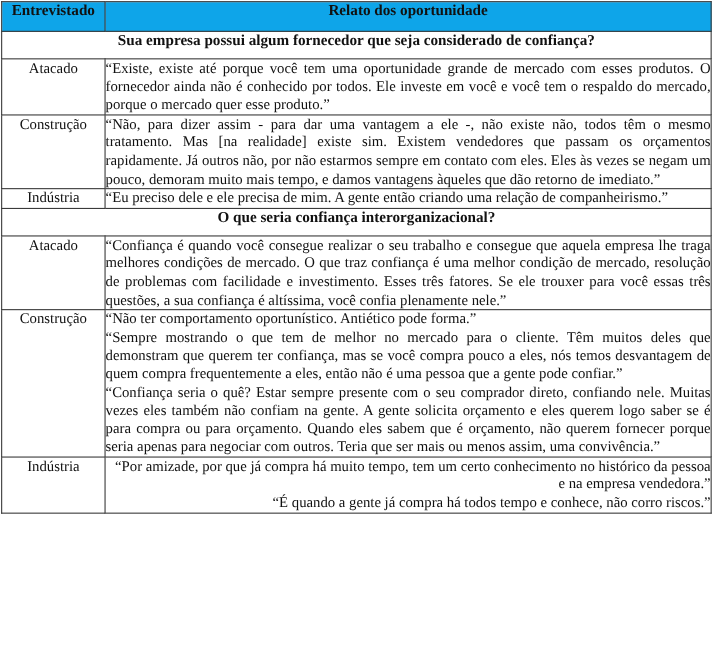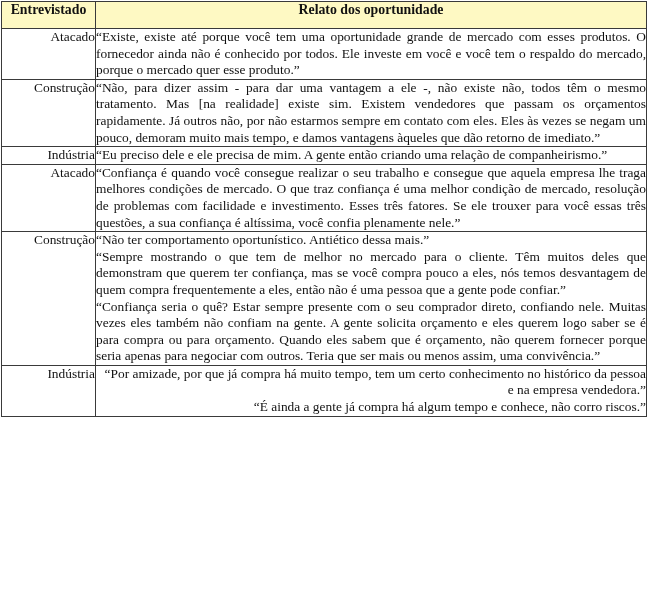--- a/index.html
+++ b/index.html
@@ -22,37 +22,37 @@
       border-collapse: collapse;
       font-size: 13.4px;
       line-height: 16.6px;
     }
     table.interview td, table.interview th {
       border: 1px solid #3a3a3a;
       padding: 0;
       vertical-align: top;
     }
     .hdr th {
-      background: #fef9c3;
+      background: #0ea5e9;
       font-weight: bold;
       text-align: center;
       height: 26px;
       vertical-align: middle;
       font-size: 13.8px;
     }
     .hdr th.col-a { width: 93px; }
     .question td {
       text-align: center;
       font-weight: bold;
       height: 24px;
       vertical-align: middle;
       font-size: 13.8px;
     }
     td.who {
-      text-align: right;
+      text-align: center;
       width: 93px;
       padding-top: 6px;
     }
     td.quote {
       text-align: justify;
       padding: 6px 5px 6px 6px;
     }
     td.quote p {
       margin: 0;
     }
@@ -62,54 +62,60 @@
 
 <table class="interview">
   <thead>
     <tr class="hdr">
       <th class="col-a">Entrevistado</th>
       <th>Relato dos oportunidade</th>
     </tr>
   </thead>
   <tbody>
 
+    <tr class="question">
+      <td colspan="2">Sua empresa possui algum fornecedor que seja considerado de confiança?</td>
+    </tr>
     <tr>
       <td class="who">Atacado</td>
       <td class="quote">
         <p>“Existe, existe até porque você tem uma oportunidade grande de mercado com esses produtos. O fornecedor ainda não é conhecido por todos. Ele investe em você e você tem o respaldo do mercado, porque o mercado quer esse produto.”</p>
       </td>
     </tr>
     <tr>
       <td class="who">Construção</td>
       <td class="quote">
         <p>“Não, para dizer assim - para dar uma vantagem a ele -, não existe não, todos têm o mesmo tratamento. Mas [na realidade] existe sim. Existem vendedores que passam os orçamentos rapidamente. Já outros não, por não estarmos sempre em contato com eles. Eles às vezes se negam um pouco, demoram muito mais tempo, e damos vantagens àqueles que dão retorno de imediato.”</p>
       </td>
     </tr>
     <tr>
       <td class="who">Indústria</td>
       <td class="quote">
         <p>“Eu preciso dele e ele precisa de mim. A gente então criando uma relação de companheirismo.”</p>
       </td>
     </tr>
 
+    <tr class="question">
+      <td colspan="2">O que seria confiança interorganizacional?</td>
+    </tr>
     <tr>
       <td class="who">Atacado</td>
       <td class="quote">
         <p>“Confiança é quando você consegue realizar o seu trabalho e consegue que aquela empresa lhe traga melhores condições de mercado. O que traz confiança é uma melhor condição de mercado, resolução de problemas com facilidade e investimento. Esses três fatores. Se ele trouxer para você essas três questões, a sua confiança é altíssima, você confia plenamente nele.”</p>
       </td>
     </tr>
     <tr>
       <td class="who">Construção</td>
       <td class="quote">
-        <p>“Não ter comportamento oportunístico. Antiético dessa mais.”</p>
+        <p>“Não ter comportamento oportunístico. Antiético pode forma.”</p>
         <p>“Sempre mostrando o que tem de melhor no mercado para o cliente. Têm muitos deles que demonstram que querem ter confiança, mas se você compra pouco a eles, nós temos desvantagem de quem compra frequentemente a eles, então não é uma pessoa que a gente pode confiar.”</p>
         <p>“Confiança seria o quê? Estar sempre presente com o seu comprador direto, confiando nele. Muitas vezes eles também não confiam na gente. A gente solicita orçamento e eles querem logo saber se é para compra ou para orçamento. Quando eles sabem que é orçamento, não querem fornecer porque seria apenas para negociar com outros. Teria que ser mais ou menos assim, uma convivência.”</p>
       </td>
     </tr>
     <tr>
       <td class="who">Indústria</td>
       <td class="quote" style="text-align:right">
         <p>“Por amizade, por que já compra há muito tempo, tem um certo conhecimento no histórico da pessoa e na empresa vendedora.”</p>
-        <p>“É ainda a gente já compra há algum tempo e conhece, não corro riscos.”</p>
+        <p>“É quando a gente já compra há todos tempo e conhece, não corro riscos.”</p>
       </td>
     </tr>
   </tbody>
 </table>
 
 </body></html>

